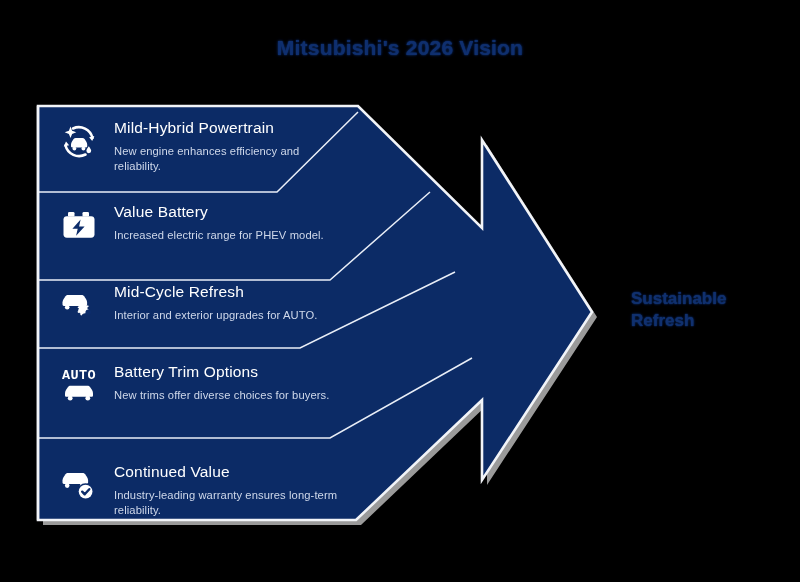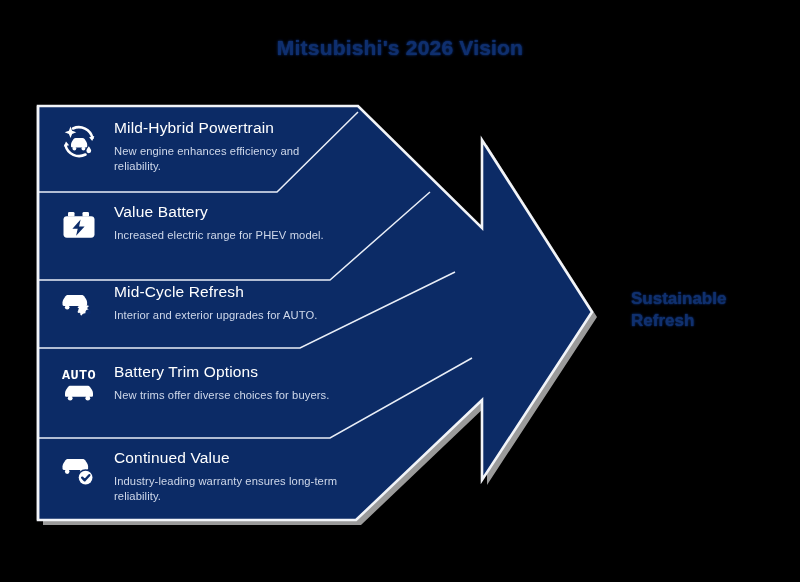--- a/index.html
+++ b/index.html
@@ -163,21 +163,21 @@
           <circle cx="13.2" cy="35.2" r="2.4" fill="#ffffff"></circle>
           <circle cx="30.8" cy="35.2" r="2.4" fill="#ffffff"></circle>
         </svg>
       </div>
       <div class="rtext">
         <div class="rtitle">Battery Trim Options</div>
         <div class="rdesc">New trims offer diverse choices for buyers.</div>
       </div>
     </div>
 
-    <div class="row" style="left:56px;top:448px;">
+    <div class="row" style="left:56px;top:462px;">
       <div class="icon">
         <svg width="44" height="44" viewBox="0 0 44 44">
           <path d="M5.5 17.4c0-1 .4-2.4 1.1-3.4l1.9-2.7c.6-.8 1.5-1.3 2.5-1.3h14.6c1 0 1.9.5 2.5 1.3l1.9 2.7c.7 1 1.1 2.4 1.1 3.4v2.2c0 .7-.6 1.3-1.3 1.3H6.8c-.7 0-1.3-.6-1.3-1.3z" fill="#ffffff"></path>
           <circle cx="10.2" cy="22.6" r="2.3" fill="#ffffff"></circle>
           <circle cx="25.2" cy="22.6" r="2.3" fill="#ffffff"></circle>
           <circle cx="28.6" cy="28.6" r="8.4" fill="#0d2d6b"></circle>
           <circle cx="28.6" cy="28.6" r="6.9" fill="#ffffff"></circle>
           <path d="M25.2 28.7l2.5 2.6 4.6-5.1" fill="none" stroke="#0d2d6b" stroke-width="2.4" stroke-linecap="round" stroke-linejoin="round"></path>
         </svg>
       </div>

